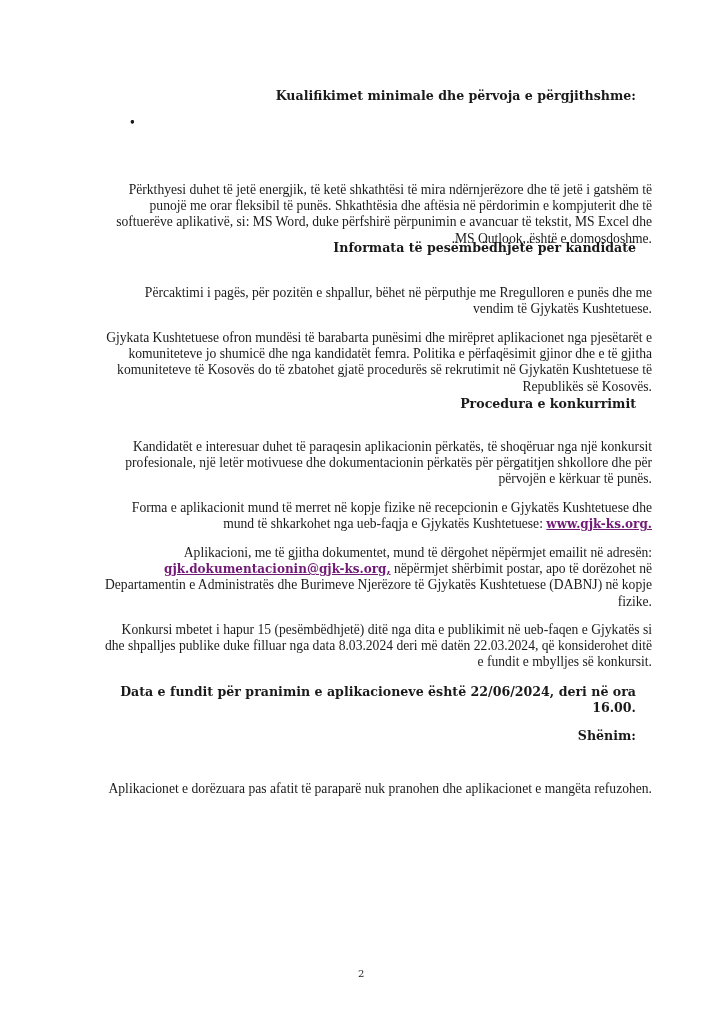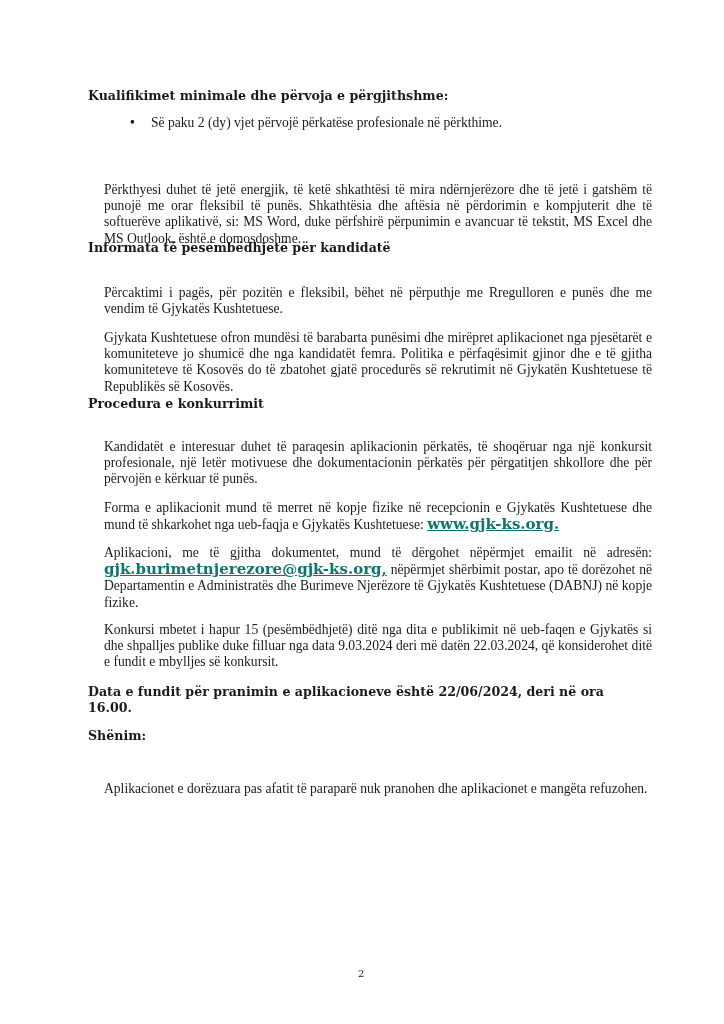--- a/index.html
+++ b/index.html
@@ -14,49 +14,49 @@
       font-size: 13.6px; line-height: 16.2px;
     }
     .heading {
       font-family: "DejaVu Serif", serif;
       font-weight: bold; font-size: 12.6px; margin: 0;
     }
     p { margin: 16px; text-align: justify; }
     ul { margin: 0; padding-left: 0; list-style: none; }
     ul li { position: relative; padding-left: 63px; }
     ul li .bullet { position: absolute; left: 42px; top: 0; }
-    a.link { color: #0f766e; font-weight: bold; text-decoration: underline; font-family: "DejaVu Serif", serif; font-size: 15px; }
-    .blk { position: absolute; left: 0; width: 548px; }
+    a.link { color: #701a75; font-weight: bold; text-decoration: underline; font-family: "DejaVu Serif", serif; font-size: 12px; }
+    .blk { position: absolute; left: 0; width: 548px; text-align: right; }
     .pagenum { position: absolute; left: 358px; top: 968px; font-size: 10px; font-family: "DejaVu Serif", serif; }
   </style>
 </head>
 <body>
 
 <div class="page">
   <h2 class="heading blk" style="top:0">Kualifikimet minimale dhe përvoja e përgjithshme:</h2>
 
   <ul class="blk" style="top:27px">
     <li><span class="bullet">•</span></li>
-    <li><span class="bullet">•</span><span>Së paku 2 (dy) vjet përvojë përkatëse profesionale në përkthime.</span></li>
+    <li><span class="bullet">•</span></li>
   </ul>
 
   <p class="blk" style="top:78px">Përkthyesi duhet të jetë energjik, të ketë shkathtësi të mira ndërnjerëzore dhe të jetë i gatshëm të punojë me orar fleksibil të punës. Shkathtësia dhe aftësia në përdorimin e kompjuterit dhe të softuerëve aplikativë, si: MS Word, duke përfshirë përpunimin e avancuar të tekstit, MS Excel dhe MS Outlook, është e domosdoshme.</p>
 
   <h2 class="heading blk" style="top:152px">Informata të pesëmbëdhjetë për kandidatë</h2>
-  <p class="blk" style="top:181px">Përcaktimi i pagës, për pozitën e fleksibil, bëhet në përputhje me Rregulloren e punës dhe me vendim të Gjykatës Kushtetuese.</p>
+  <p class="blk" style="top:181px">Përcaktimi i pagës, për pozitën e shpallur, bëhet në përputhje me Rregulloren e punës dhe me vendim të Gjykatës Kushtetuese.</p>
   <p class="blk" style="top:226px">Gjykata Kushtetuese ofron mundësi të barabarta punësimi dhe mirëpret aplikacionet nga pjesëtarët e komuniteteve jo shumicë dhe nga kandidatët femra. Politika e përfaqësimit gjinor dhe e të gjitha komuniteteve të Kosovës do të zbatohet gjatë procedurës së rekrutimit në Gjykatën Kushtetuese të Republikës së Kosovës.</p>
 
   <h2 class="heading blk" style="top:308px">Procedura e konkurrimit</h2>
   <p class="blk" style="top:335px">Kandidatët e interesuar duhet të paraqesin aplikacionin përkatës, të shoqëruar nga një konkursit profesionale, një letër motivuese dhe dokumentacionin përkatës për përgatitjen shkollore dhe për përvojën e kërkuar të punës.</p>
 
   <p class="blk" style="top:396px"><span>Forma e aplikacionit mund të merret në kopje fizike në recepcionin e Gjykatës Kushtetuese dhe mund të shkarkohet nga ueb-faqja e Gjykatës Kushtetuese: </span><a class="link" href="#">www.gjk-ks.org.</a></p>
 
-  <p class="blk" style="top:441px"><span>Aplikacioni, me të gjitha dokumentet, mund të dërgohet nëpërmjet emailit në adresën: </span><a class="link" href="#">gjk.burimetnjerezore@gjk-ks.org,</a><span> nëpërmjet shërbimit postar, apo të dorëzohet në Departamentin e Administratës dhe Burimeve Njerëzore të Gjykatës Kushtetuese (DABNJ) në kopje fizike.</span></p>
+  <p class="blk" style="top:441px"><span>Aplikacioni, me të gjitha dokumentet, mund të dërgohet nëpërmjet emailit në adresën: </span><a class="link" href="#">gjk.dokumentacionin@gjk-ks.org,</a><span> nëpërmjet shërbimit postar, apo të dorëzohet në Departamentin e Administratës dhe Burimeve Njerëzore të Gjykatës Kushtetuese (DABNJ) në kopje fizike.</span></p>
 
-  <p class="blk" style="top:518px">Konkursi mbetet i hapur 15 (pesëmbëdhjetë) ditë nga dita e publikimit në ueb-faqen e Gjykatës si dhe shpalljes publike duke filluar nga data 9.03.2024 deri më datën 22.03.2024, që konsiderohet ditë e fundit e mbylljes së konkursit.</p>
+  <p class="blk" style="top:518px">Konkursi mbetet i hapur 15 (pesëmbëdhjetë) ditë nga dita e publikimit në ueb-faqen e Gjykatës si dhe shpalljes publike duke filluar nga data 8.03.2024 deri më datën 22.03.2024, që konsiderohet ditë e fundit e mbylljes së konkursit.</p>
 
   <h2 class="heading blk" style="top:596px">Data e fundit për pranimin e aplikacioneve është 22/06/2024, deri në ora 16.00.</h2>
 
   <h2 class="heading blk" style="top:640px">Shënim:</h2>
   <p class="blk" style="top:677px">Aplikacionet e dorëzuara pas afatit të paraparë nuk pranohen dhe aplikacionet e mangëta refuzohen.</p>
 </div>
 
 <div class="pagenum">2</div>
 
 </body></html>

